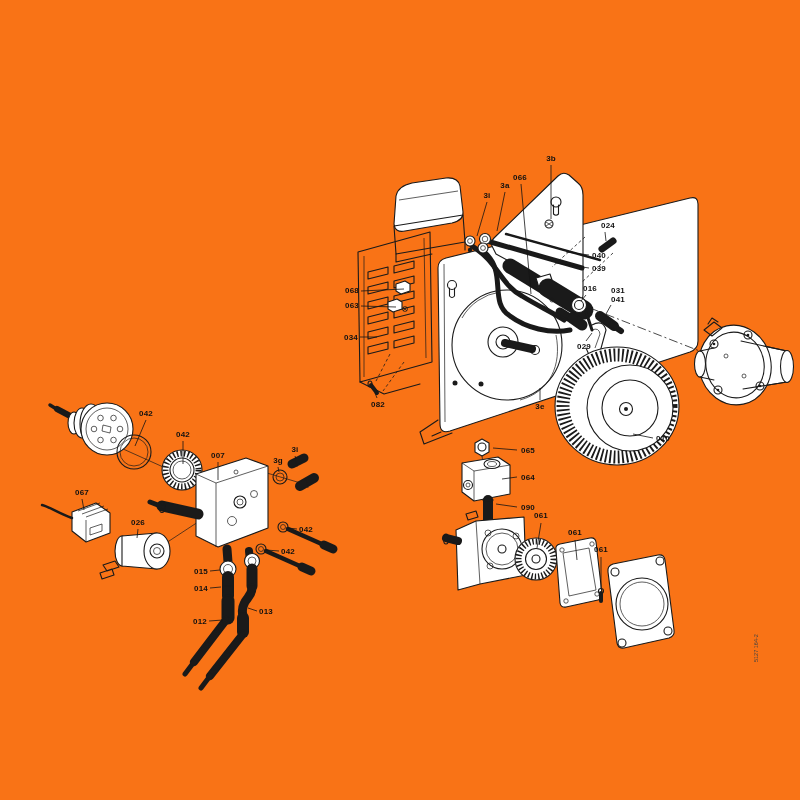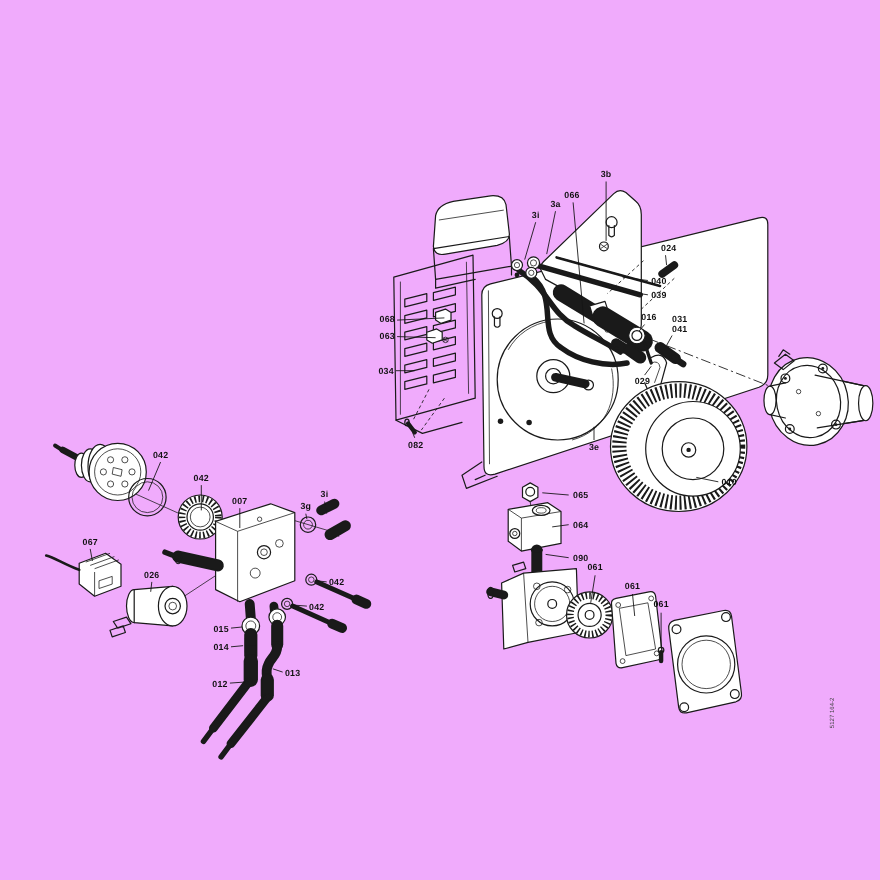--- a/index.html
+++ b/index.html
@@ -1,16 +1,16 @@
 <!DOCTYPE html>
 <html><head>
 <meta charset="utf-8">
 <style>
   html,body{margin:0;padding:0;background:#fff;}
-  #stage{position:relative;width:800px;height:800px;background:#f0abfc;overflow:hidden;
+  #stage{position:relative;width:800px;height:800px;background:#f97316;overflow:hidden;
          font-family:"Liberation Sans", sans-serif;}
   svg{position:absolute;left:0;top:0;}
   .ln{stroke:#1a1a1a;stroke-width:1.1;fill:none;stroke-linecap:round;stroke-linejoin:round;}
   .thin{stroke:#1a1a1a;stroke-width:.7;fill:none;}
   .wfill{fill:#ffffff;}
   .dash{stroke:#1a1a1a;stroke-width:.8;fill:none;stroke-dasharray:3 2.5;}
   .dashdot{stroke:#1a1a1a;stroke-width:.8;fill:none;stroke-dasharray:9 3 2 3;}
   .leader{stroke:#141414;stroke-width:.8;fill:none;}
   .plabel{font:bold 8px "Liberation Sans", sans-serif;fill:#111;text-anchor:middle;dominant-baseline:middle;letter-spacing:.2px;}
   .figcode{font:5.5px "Liberation Sans", sans-serif;fill:#444;}

